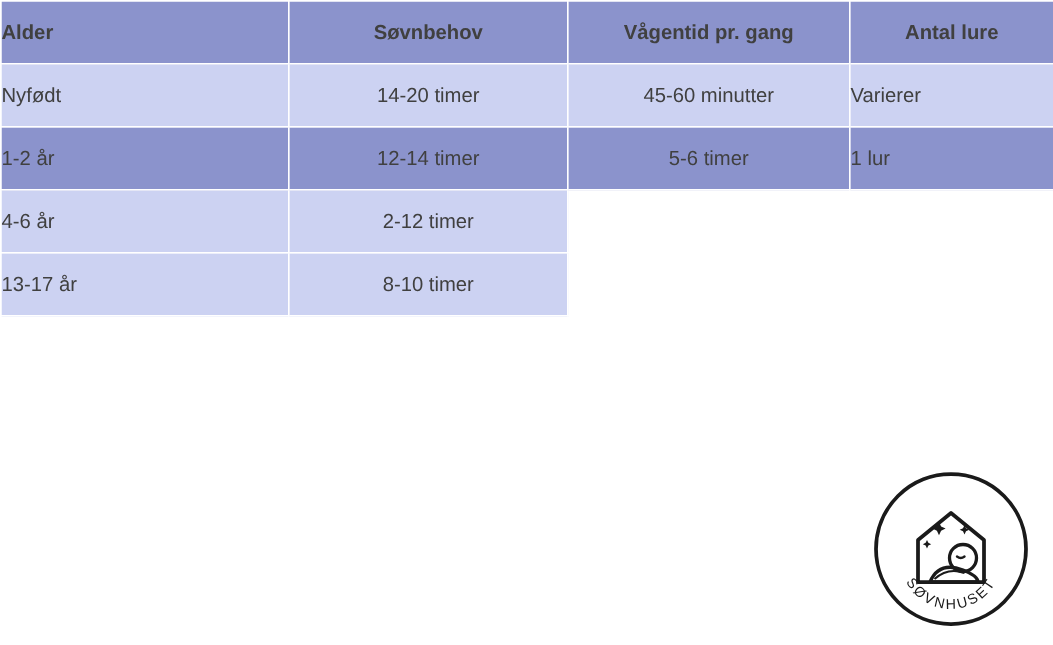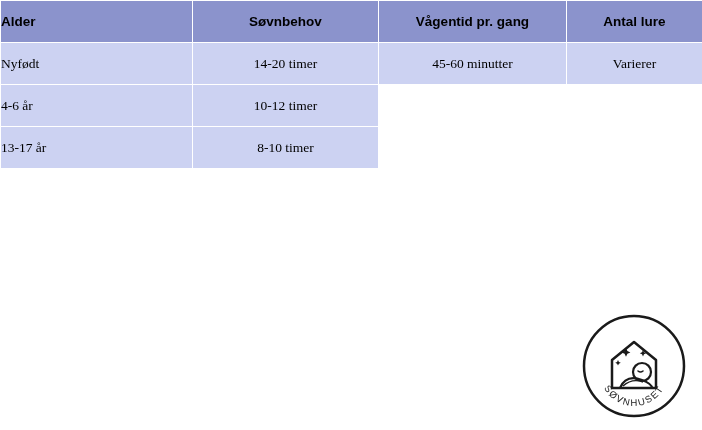--- a/index.html
+++ b/index.html
@@ -20,21 +20,21 @@
     width: 702px;
     position: absolute;
     left: 0;
     top: 0;
   }
   #sleep-table td, #sleep-table th {
     border: 1px solid #ffffff;
     padding: 0;
     height: 42px;
     font-size: 13.5px;
-    color: #000000;
+    color: #404040;
     vertical-align: middle;
     box-sizing: border-box;
   }
   .col-age   { width: 192px; }
   .col-need  { width: 186px; }
   .col-awake { width: 188px; }
   .col-naps  { width: 136px; }
 
   thead th {
     background: #8b93cc;
@@ -50,24 +50,24 @@
   th.th-center {
   }
   td.cell-age {
     text-align: left;
     padding-left: 12px;
   }
   td.cell-center {
     text-align: center;
   }
   td.cell-right {
-    text-align: center;
+    text-align: left;
     padding-right: 14px;
   }
-  .shade-light { background: #ccd2f2; font-family: Liberation Serif, serif; }
+  .shade-light { background: #ccd2f2; }
   .shade-dark  { background: #8b93cc; }
   .shade-none  { background: #ffffff; border-color: #ffffff; }
 
   
   #logo {
     position: absolute;
     right: 14px;
     bottom: 10px;
     width: 108px;
     height: 108px;
@@ -95,22 +95,28 @@
     </tr>
   </thead>
   <tbody id="table-body">
       <tr>
         <td class="cell-age shade-light">Nyfødt</td>
         <td class="cell-center shade-light">14-20 timer</td>
         <td class="cell-center shade-light">45-60 minutter</td>
         <td class="cell-right shade-light">Varierer</td>
       </tr>
       <tr>
+        <td class="cell-age shade-dark">1-2 år</td>
+        <td class="cell-center shade-dark">12-14 timer</td>
+        <td class="cell-center shade-dark">5-6 timer</td>
+        <td class="cell-right shade-dark">1 lur</td>
+      </tr>
+      <tr>
         <td class="cell-age shade-light">4-6 år</td>
-        <td class="cell-center shade-light">10-12 timer</td>
+        <td class="cell-center shade-light">2-12 timer</td>
         <td class="cell-center shade-none"></td>
         <td class="cell-right shade-none"></td>
       </tr>
       <tr>
         <td class="cell-age shade-light">13-17 år</td>
         <td class="cell-center shade-light">8-10 timer</td>
         <td class="cell-center shade-none"></td>
         <td class="cell-right shade-none"></td>
       </tr>
     </tbody>

